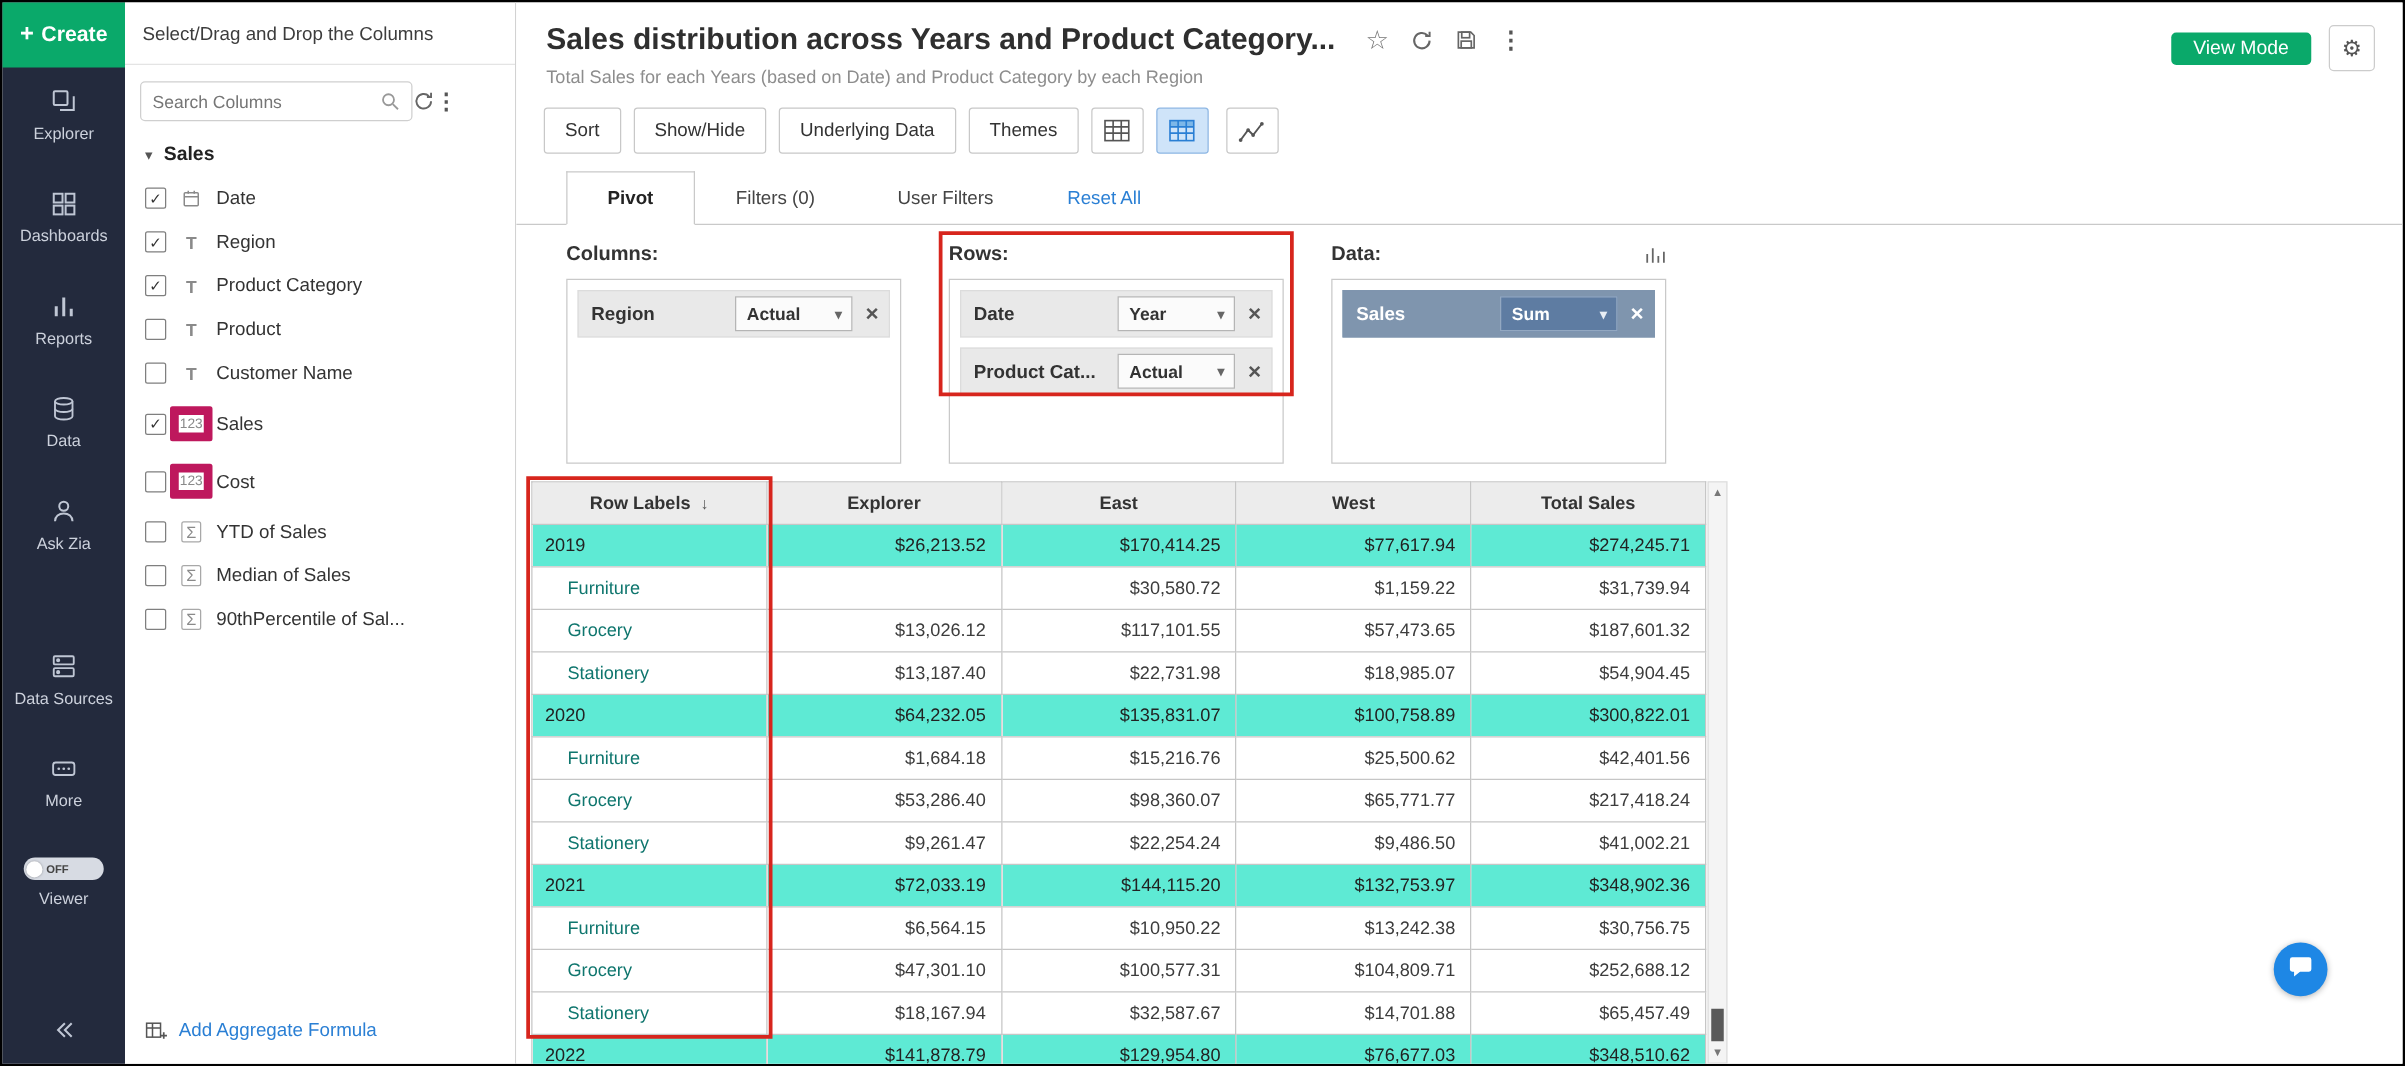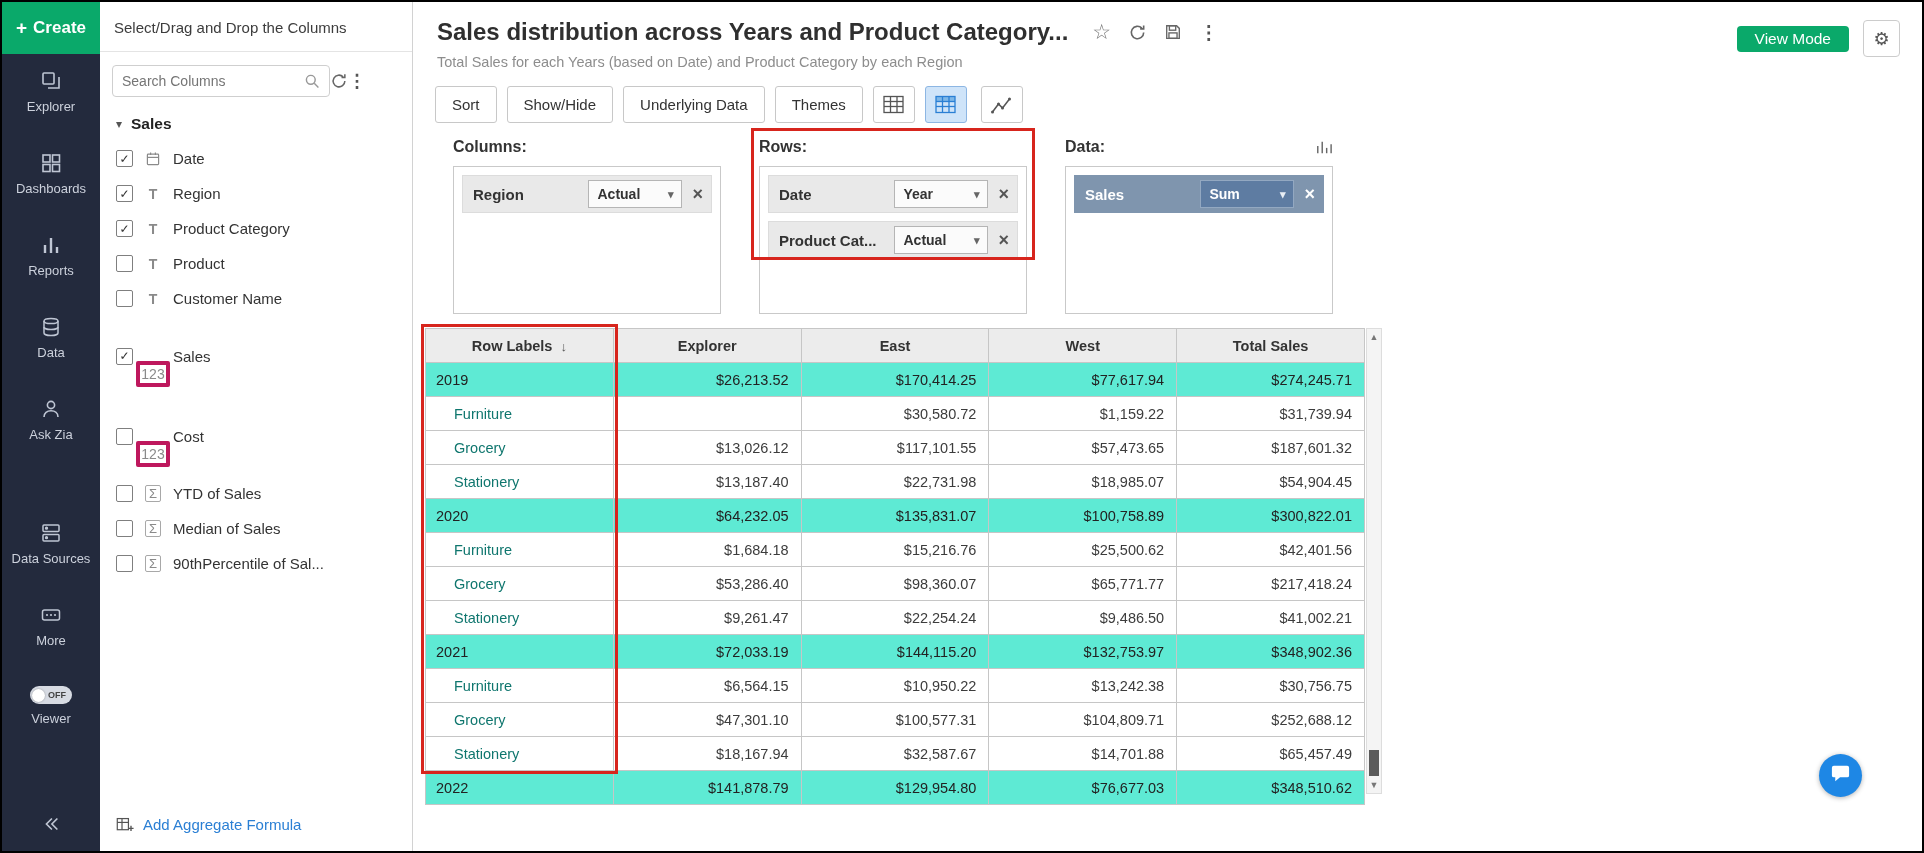--- a/index.html
+++ b/index.html
@@ -8,42 +8,42 @@
 
   
   .sidebar { width:98px; background:#232a3d; color:#c3c9d6; display:flex; flex-direction:column; flex-shrink:0; }
   .create-btn { background:#0aa96a; color:#fff; height:52px; display:flex; align-items:center; justify-content:center; gap:6px; font-size:17px; font-weight:bold; cursor:pointer; }
   .create-plus { font-size:19px; font-weight:bold; }
   .nav { flex:1; display:flex; flex-direction:column; align-items:center; padding-top:16px; overflow:hidden; }
   .nav-item { width:100%; display:flex; flex-direction:column; align-items:center; gap:7px; cursor:pointer; margin-bottom:38px; text-align:center; }
   .nav-item.nav-gap { margin-top:42px; }
   .nav-icon { height:22px; display:flex; align-items:center; justify-content:center; color:#bfc6d4; }
   .nav-label { font-size:13px; color:#ccd1dc; line-height:15px; padding:0 4px; }
-  .viewer-pill { width:42px; height:18px; background:#d7dbe3; border-radius:9px; display:flex; align-items:center; padding:2px; gap:3px; }
+  .viewer-pill { width:64px; height:18px; background:#d7dbe3; border-radius:9px; display:flex; align-items:center; padding:2px; gap:3px; }
   .pill-dot { width:13px; height:13px; background:#fff; border-radius:50%; box-shadow:0 0 2px rgba(0,0,0,.35); }
   .pill-text { font-size:9px; font-weight:bold; color:#444; }
   .collapse-row { padding:0 0 16px 0; display:flex; justify-content:center; cursor:pointer; color:#bfc6d4; }
 
   
   .col-panel { width:313px; background:#fff; border-right:1px solid #d2d2d2; display:flex; flex-direction:column; flex-shrink:0; }
   .col-panel-header { padding:17px 14px 15px; font-size:15px; color:#3c3c3c; border-bottom:1px solid #e4e4e4; white-space:nowrap; }
   .search-row { display:flex; align-items:center; padding:13px 12px 6px 12px; }
   .search-box { flex:0 0 218px; display:flex; align-items:center; border:1px solid #cfcfcf; border-radius:4px; padding:7px 9px; background:#fff; }
   .search-box input { border:none; outline:none; flex:1; font-size:14px; color:#555; font-family:inherit; background:transparent; }
   .icon-sm { display:inline-flex; align-items:center; cursor:pointer; }
   .kebab { font-size:18px; color:#555; cursor:pointer; font-weight:bold; }
   .section-row { display:flex; align-items:center; gap:9px; padding:12px 16px 8px; cursor:pointer; }
   .section-caret { color:#555; font-size:12px; }
   .section-label { font-weight:bold; font-size:15.5px; color:#222; }
   .field-list { display:flex; flex-direction:column; }
   .field-row { display:flex; align-items:center; gap:10px; padding:9px 16px; font-size:15px; color:#333; cursor:pointer; }
   .checkbox { display:inline-flex; align-items:center; justify-content:center; width:17px; height:17px; border:1.6px solid #7f7f7f; border-radius:2px; font-size:12px; color:#333; background:#fff; flex-shrink:0; }
   .type-icon { width:20px; display:inline-flex; justify-content:center; color:#8a8a8a; flex-shrink:0; }
   .t-glyph { font-size:14px; color:#8a8a8a; font-weight:bold; }
-  .n-glyph { font-size:14px; color:#8a8a8a; border:4px solid #be185d; padding:1px 1px; border-radius:2px; letter-spacing:0;margin-top:36px; }
+  .n-glyph { font-size:11px; color:#8a8a8a; border:7px solid #be185d; padding:1px 1px; border-radius:2px; letter-spacing:0; }
   .f-glyph { font-size:13px; color:#8a8a8a; border:1px solid #a8a8a8; padding:0 3px; border-radius:2px; }
   .field-label { white-space:nowrap; overflow:hidden; text-overflow:ellipsis; }
   .add-formula { margin-top:auto; display:flex; align-items:center; gap:9px; padding:18px 16px; font-size:15px; color:#2a7fd4; cursor:pointer; }
 
   
   .main { flex:1; position:relative; background:#fff; overflow:hidden; display:flex; flex-direction:column; }
   .header-right { position:absolute; top:18px; right:22px; display:flex; gap:14px; align-items:center; z-index:8; }
   .view-mode-btn { background:#0aa96a; color:#fff; border:none; border-radius:4px; padding:4px 18px; font-size:15.5px; cursor:pointer; font-family:inherit; }
   .gear-btn { width:37px; height:37px; border:1px solid #ccc; border-radius:4px; display:flex; align-items:center; justify-content:center; color:#555; font-size:18px; cursor:pointer; background:#fff; }
   .main-header { padding:16px 24px 0; }
@@ -372,20 +372,24 @@
           <svg width="23" height="20" viewBox="0 0 22 20" fill="none" stroke="#555" stroke-width="1.5">
             <path d="M2 17L8 9l4 4 7-9"></path>
             <circle cx="2" cy="17" r="1.5" fill="#555" stroke="none"></circle>
             <circle cx="8" cy="9" r="1.5" fill="#555" stroke="none"></circle>
             <circle cx="12" cy="13" r="1.5" fill="#555" stroke="none"></circle>
             <circle cx="19" cy="4" r="1.5" fill="#555" stroke="none"></circle>
           </svg>
         </div>
     </div>
 
+    <div class="tabs-row">
+      <span id="tabs" style="display:contents"><div class="tab active">Pivot</div><div class="tab">Filters (0)</div><div class="tab">User Filters</div></span>
+      <span class="reset-link">Reset All</span>
+    </div>
 
     <div class="builder">
       <div class="builder-group">
         <div class="builder-label">
             <span>Columns:</span>
           </div>
         <div class="builder-box" id="columns-chips">
             <div class="chip">
               <span class="chip-name">Region</span>
               <span class="chip-select">

